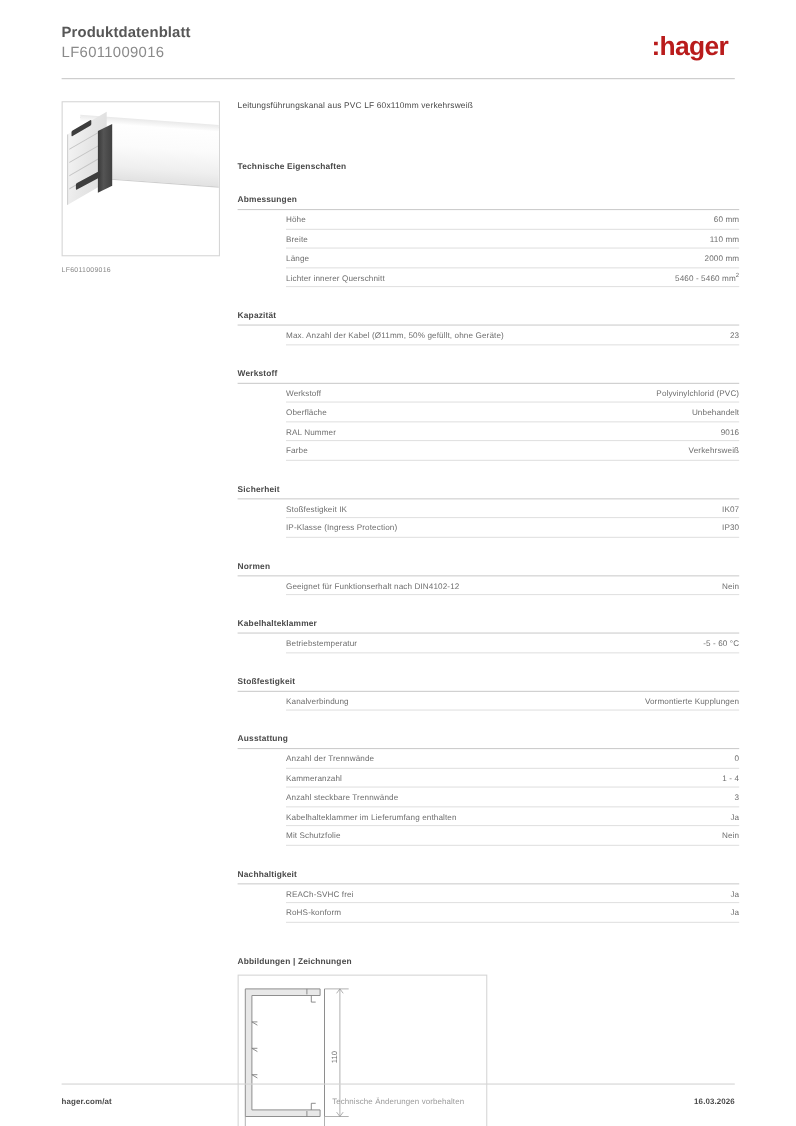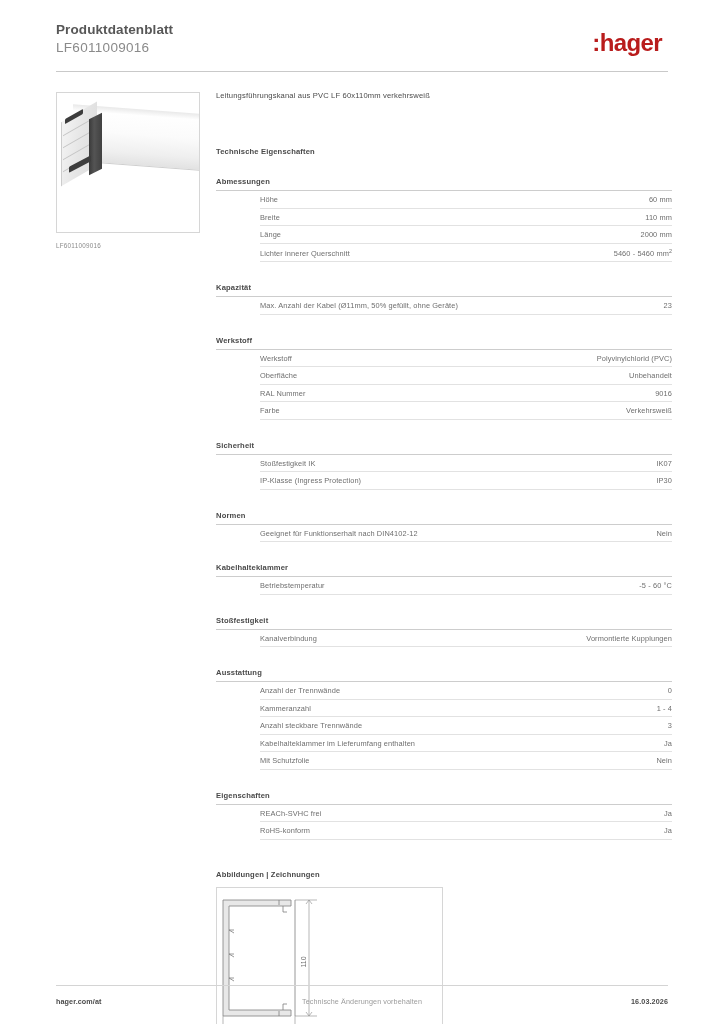--- a/index.html
+++ b/index.html
@@ -403,21 +403,21 @@
           <div class="spec-row">
             <div class="spec-label">Kabelhalteklammer im Lieferumfang enthalten</div>
             <div class="spec-value">Ja</div>
           </div>
           <div class="spec-row">
             <div class="spec-label">Mit Schutzfolie</div>
             <div class="spec-value">Nein</div>
           </div>
         </div>
         <div class="group">
-          <div class="group-title">Eigenschaften</div>
+          <div class="group-title">Nachhaltigkeit</div>
           <div class="spec-row">
             <div class="spec-label">REACh-SVHC frei</div>
             <div class="spec-value">Ja</div>
           </div>
           <div class="spec-row">
             <div class="spec-label">RoHS-konform</div>
             <div class="spec-value">Ja</div>
           </div>
         </div>
       </div>

